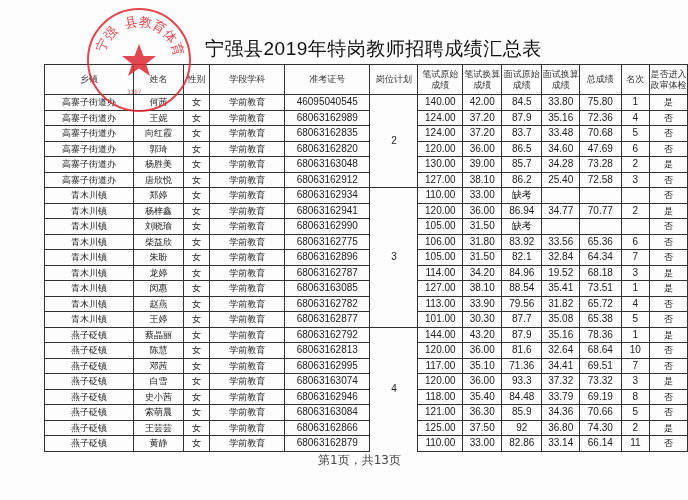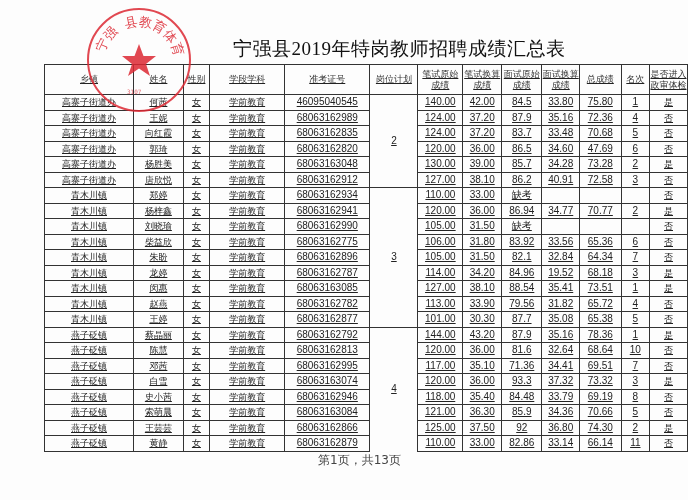--- a/index.html
+++ b/index.html
@@ -2,25 +2,25 @@
 <html><head>
 <meta charset="utf-8">
 <style>
   html, body { margin:0; padding:0; }
   body {
     width:688px; height:500px; background:#fdfdfd; position:relative; overflow:hidden;
     font-family:"DejaVu Sans", "Liberation Sans", sans-serif; color:#222;
   }
   .title {
     position:absolute; left:205px; top:36px; font-size:19px; letter-spacing:0.5px;
-    font-family:Liberation Serif, serif; color:#111;margin-left:28px;
+    font-family:Liberation Sans, sans-serif; color:#111;
   }
   table.grid {
     position:absolute; left:44px; top:64px; border-collapse:collapse;
-    font-size:9px; table-layout:fixed;text-decoration:underline;
+    font-size:9px; table-layout:fixed;
   }
   table.grid th, table.grid td {
     border:1px solid #333; text-align:center; padding:0; overflow:hidden; white-space:nowrap;
   }
   table.grid th { height:29px; font-weight:normal; font-size:9px; line-height:11px; white-space:normal; color:#333; }
   table.grid td { height:14.5px; line-height:14px; }
   td.num { font-family:"Liberation Sans", sans-serif; font-size:10px; }
   td.plan { font-family:"Liberation Sans", sans-serif; font-size:10px; vertical-align:middle; }
   .footer {
     position:absolute; left:318px; top:452px; font-size:12px; color:#444;
@@ -143,21 +143,21 @@
       </tr>
       <tr>
         <td>高寨子街道办</td>
         <td>唐欣悦</td>
         <td>女</td>
         <td>学前教育</td>
         <td class="num">68063162912</td>
         <td class="num">127.00</td>
         <td class="num">38.10</td>
         <td class="num">86.2</td>
-        <td class="num">40.91</td>
+        <td class="num">25.40</td>
         <td class="num">72.58</td>
         <td class="num">3</td>
         <td>否</td>
       </tr>
       <tr>
         <td>青木川镇</td>
         <td>郑婷</td>
         <td>女</td>
         <td>学前教育</td>
         <td class="num">68063162934</td>

